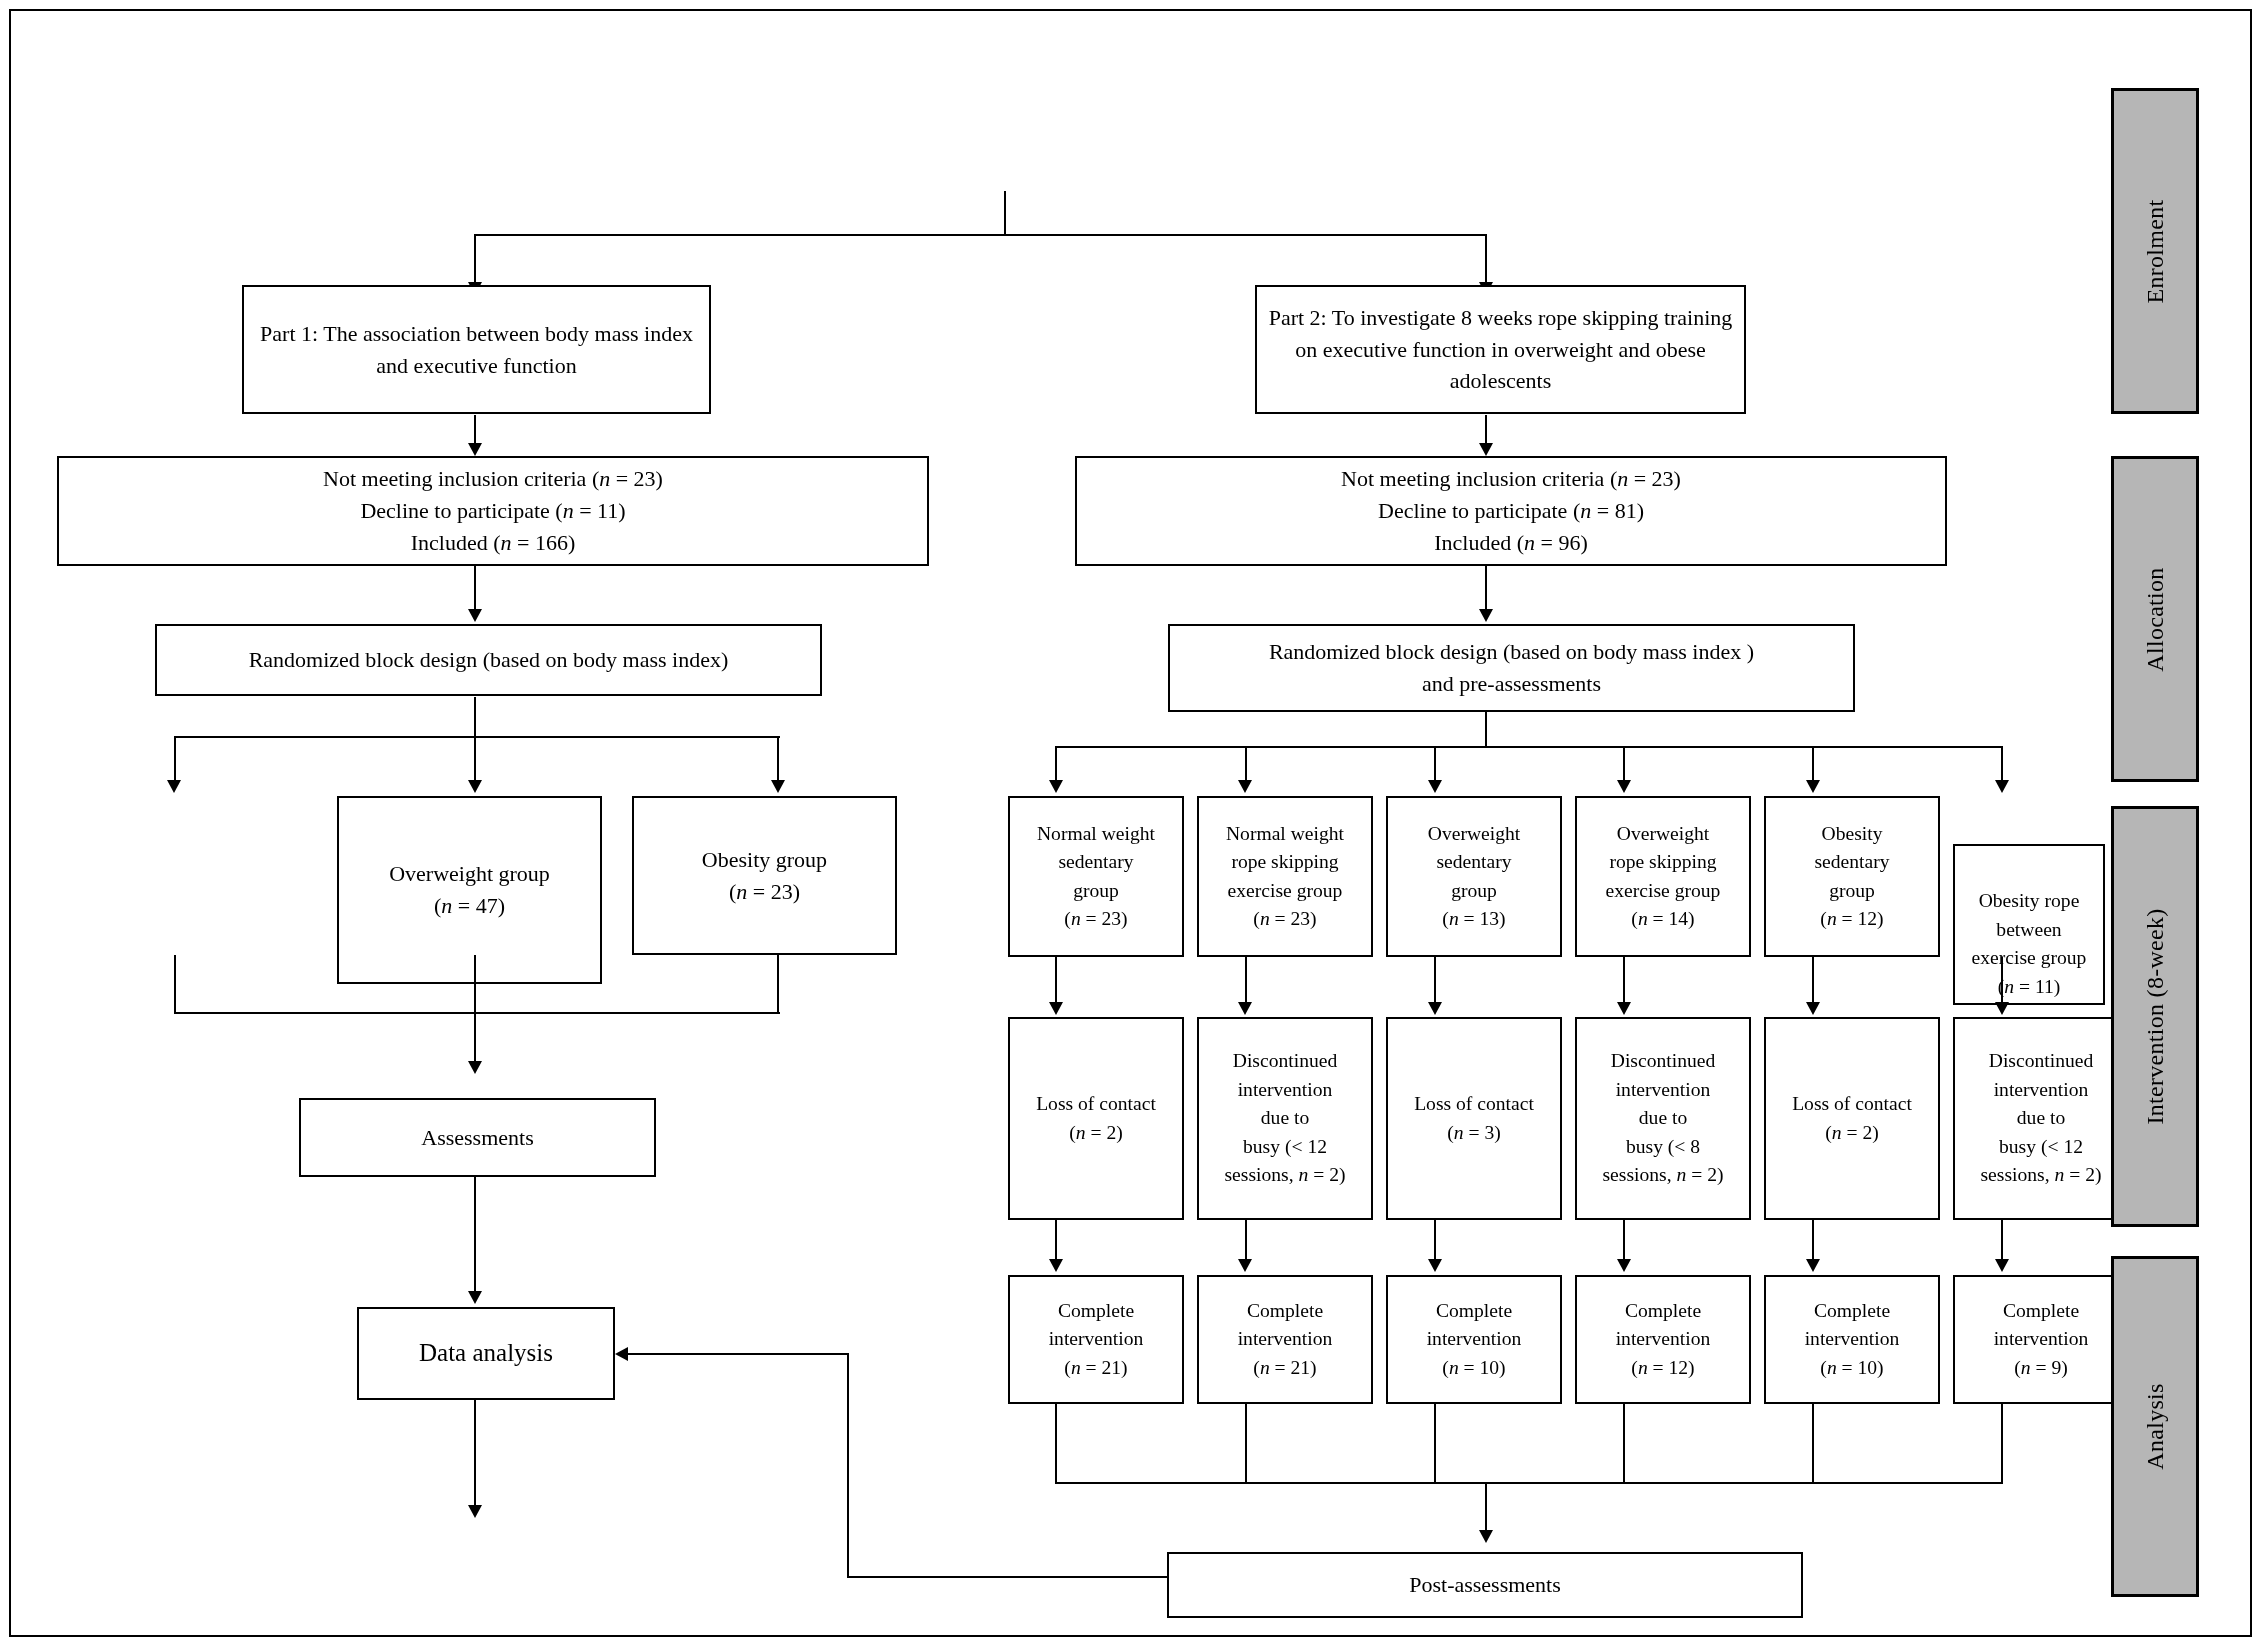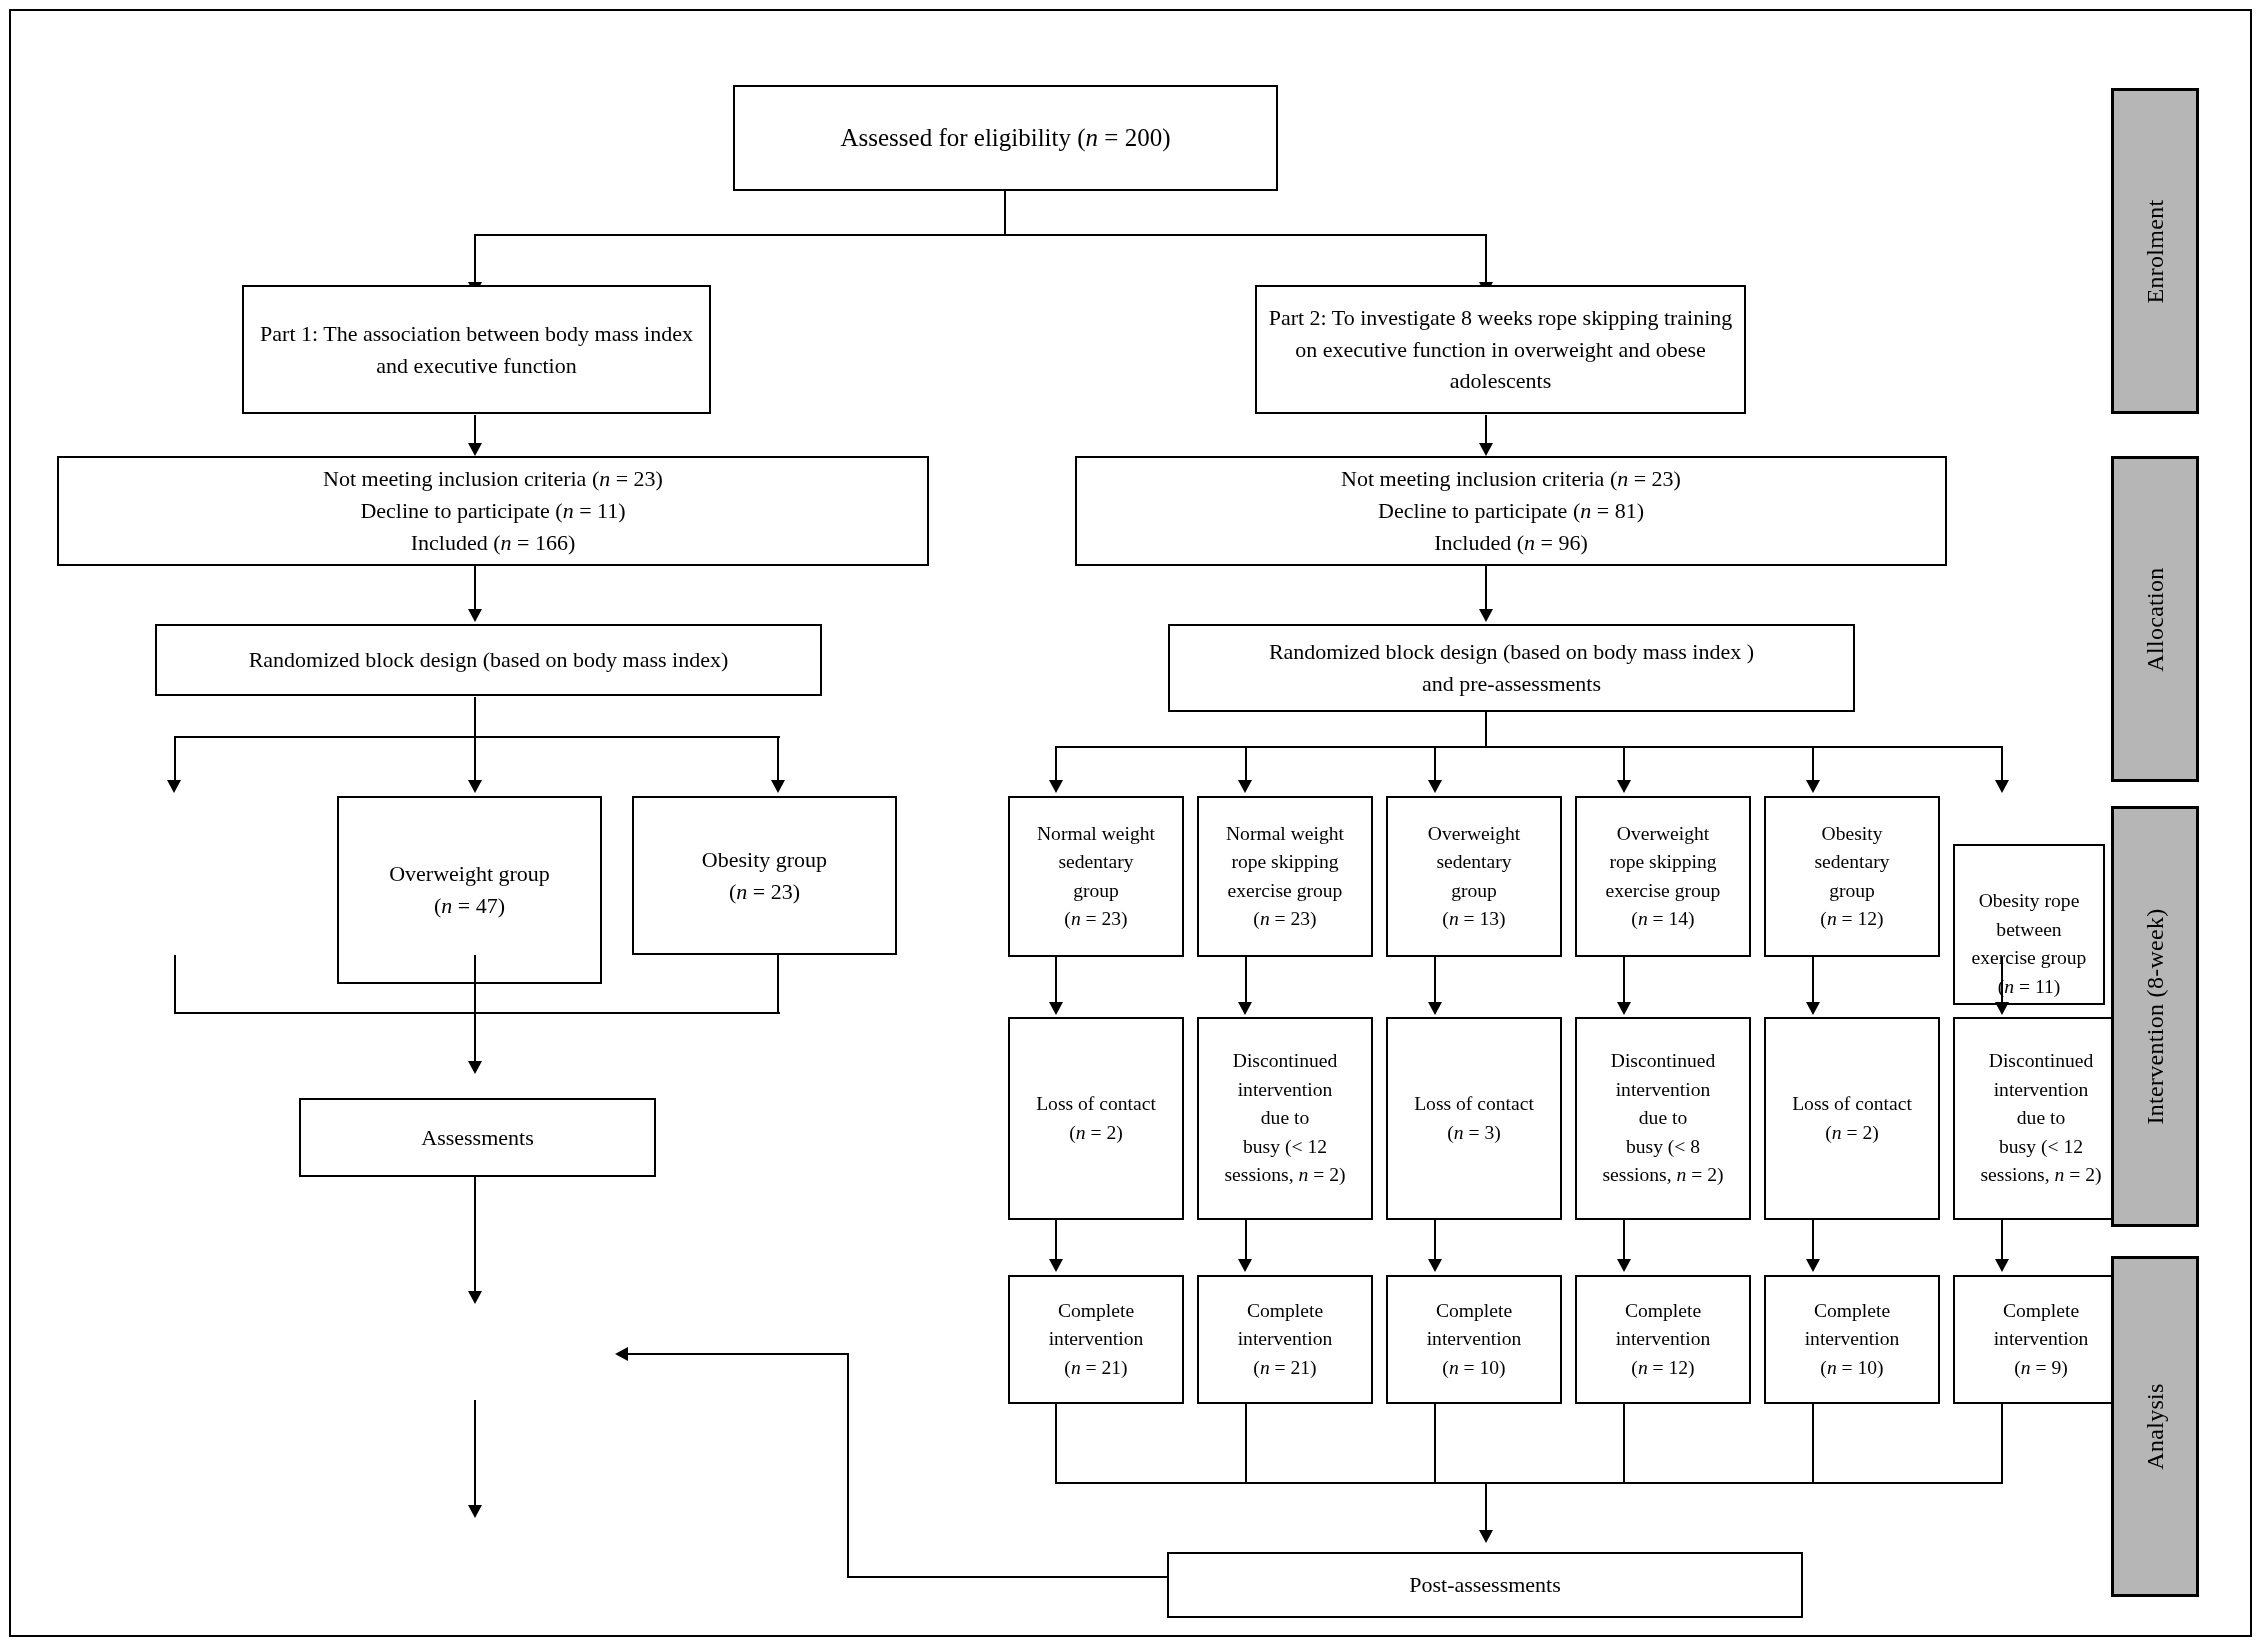--- a/index.html
+++ b/index.html
@@ -35,23 +35,20 @@
   .fs-42{font-size:22px;}
   .fs-38{font-size:19.6px;margin-left:40px;}
 </style>
 </head>
 <body>
 
 <div id="root">
 
   <div class="frame"></div>
 
-  <div class="box fs-48" style="left:733px;top:85px;width:545px;height:106px;">
-    <span class="t">Assessed for eligibility (<span class="it">n</span> = 200)</span>
-  </div>
 
   <div class="ln vl" style="left:1004px;top:191px;width:2.1px;height:44px;"></div>
   <div class="ln hl" style="left:474px;top:234px;width:1013px;height:2.1px;"></div>
   <div class="ln vl" style="left:474px;top:234px;width:2.1px;height:52px;"></div>
   <div class="ln vl" style="left:1485px;top:234px;width:2.1px;height:52px;"></div>
   <div class="ar-d" style="left:468px;top:282px;"></div>
   <div class="ar-d" style="left:1479px;top:282px;"></div>
 
   <div class="box fs-42" style="left:242px;top:285px;width:469px;height:129px;">
     <span class="t">Part 1: The association between body mass index and executive function</span>
@@ -126,20 +123,23 @@
   <div class="ln vl" style="left:474px;top:955px;width:2.1px;height:109px;"></div>
   <div class="ar-d" style="left:468px;top:1061px;"></div>
 
   <div class="box fs-42" style="left:299px;top:1098px;width:357px;height:79px;">
     <span class="t">Assessments</span>
   </div>
 
   <div class="ln vl" style="left:474px;top:1176px;width:2.1px;height:119px;"></div>
   <div class="ar-d" style="left:468px;top:1291px;"></div>
 
+  <div class="box fs-48" style="left:357px;top:1307px;width:258px;height:93px;">
+    <span class="t">Data analysis</span>
+  </div>
 
   <div class="ln vl" style="left:474px;top:1400px;width:2.1px;height:110px;"></div>
   <div class="ar-d" style="left:468px;top:1505px;"></div>
 
 
   <div class="ln vl" style="left:1485px;top:712px;width:2.1px;height:35px;"></div>
   <div class="ln hl" style="left:1055px;top:746px;width:946px;height:2.1px;"></div>
 
   <div class="ln vl" style="left:1055px;top:746px;width:2.1px;height:37px;"></div>
   <div class="ln vl" style="left:1245px;top:746px;width:2.1px;height:37px;"></div>

